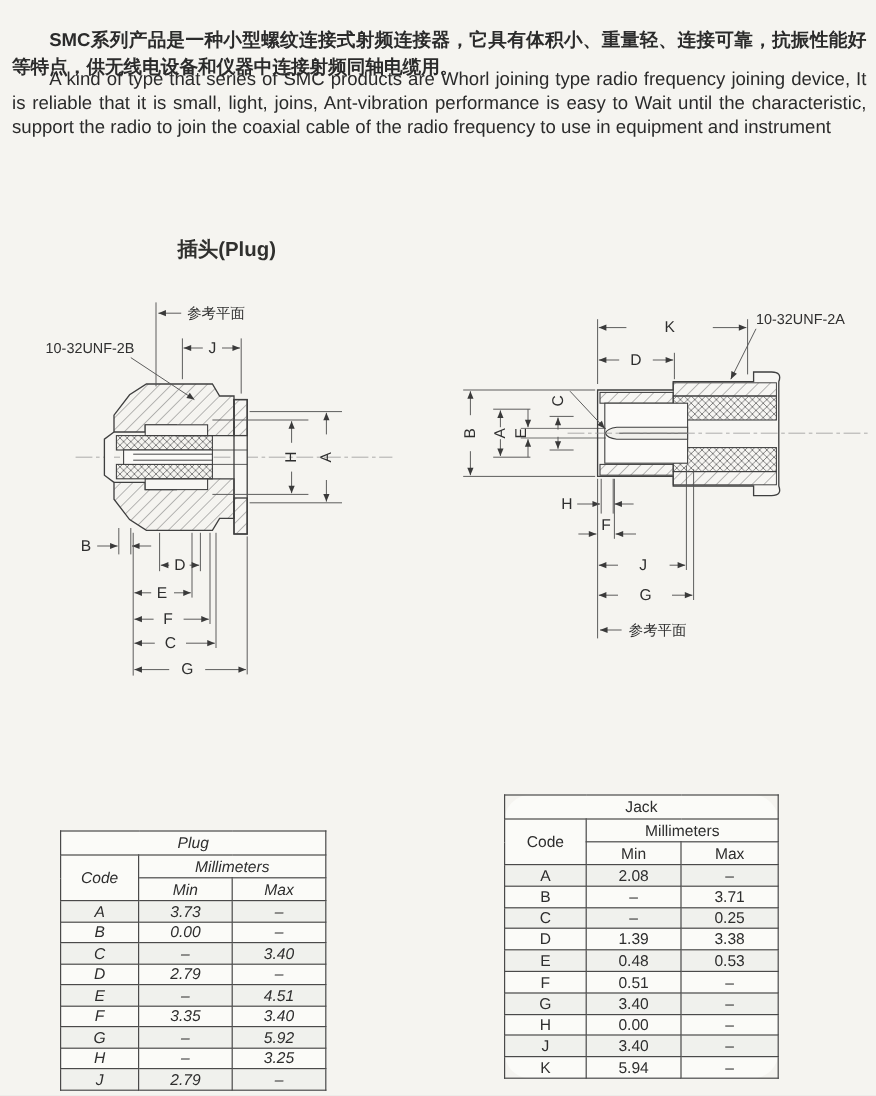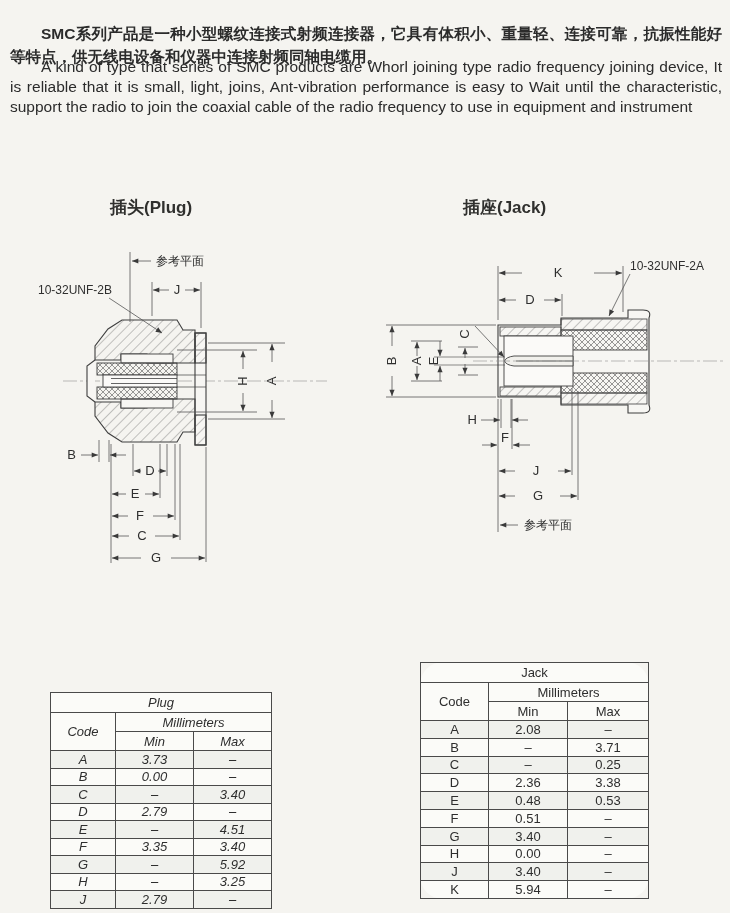--- a/index.html
+++ b/index.html
@@ -3,21 +3,21 @@
 <meta charset="utf-8">
 <style>
   html,body{margin:0;padding:0;background:#e8e7e3;}
   .page{position:relative;width:730px;height:913px;background:#f5f4f0;
         font-family:"Liberation Sans",sans-serif;color:#2b2b2b;overflow:hidden;}
   .intro{position:absolute;left:10px;width:712px;text-align:justify;text-indent:2em;}
   .intro-zh{top:6px;font-size:15.5px;line-height:23px;font-weight:600;}
   .intro-en{top:41px;font-size:15.5px;line-height:20px;font-weight:500;}
   .section-title{position:absolute;left:12px;top:144px;font-size:19px;font-weight:bold;
                  color:#47514d;letter-spacing:.5px;white-space:nowrap;}
-  .sub-heading{position:absolute;top:196px;width:120px;text-align:left;
+  .sub-heading{position:absolute;top:196px;width:120px;text-align:right;
                font-size:17px;font-weight:bold;color:#30302e;}
   .sub-heading.plug-h{left:110px;}
   .sub-heading.jack-h{left:463px;}
   svg.drawing{position:absolute;overflow:visible;}
   .plug-svg{left:25px;top:230px;width:330px;height:360px;}
   .jack-svg{left:378px;top:246px;width:352px;height:315px;}
   .dl{font-family:"Liberation Sans",sans-serif;font-size:13px;fill:#2f2f2f;}
   .dl-s{font-family:"Liberation Sans",sans-serif;font-size:12px;fill:#2f2f2f;}
   .dim-table{position:absolute;border-collapse:collapse;background:#fbfbf8;
              font-size:13px;color:#2e2e2e;table-layout:fixed;}
@@ -33,21 +33,20 @@
 </head>
 <body>
 
 <div class="page">
 
   <p class="intro intro-zh">SMC系列产品是一种小型螺纹连接式射频连接器，它具有体积小、重量轻、连接可靠，抗振性能好等特点，供无线电设备和仪器中连接射频同轴电缆用。</p>
   <p class="intro intro-en">A kind of type that series of SMC products are Whorl joining type radio frequency joining device, It is reliable that it is small, light, joins, Ant-vibration performance is easy to Wait until the characteristic, support the radio to join the coaxial cable of the radio frequency to use in equipment and instrument</p>
 
 
   <div class="sub-heading plug-h">插头(Plug)</div>
-  <div class="sub-heading jack-h">插座(Jack)</div>
 
   <svg class="drawing plug-svg" viewBox="0 0 330 360">
     <defs>
       <pattern id="pH" width="7" height="7" patternTransform="rotate(45)" patternUnits="userSpaceOnUse">
         <line x1="0" y1="0" x2="0" y2="7" stroke="#6d6d6d" stroke-width="0.8"></line>
       </pattern>
       <pattern id="pX" width="6" height="6" patternUnits="userSpaceOnUse">
         <path d="M0,0 L6,6 M6,0 L0,6" stroke="#6d6d6d" stroke-width="0.7" fill="none"></path>
       </pattern>
       <marker id="pAh" viewBox="0 0 10 10" refX="9.5" refY="5" markerWidth="9" markerHeight="7" orient="auto" markerUnits="userSpaceOnUse">
@@ -328,21 +327,21 @@
           <td>–</td>
           <td>3.71</td>
         </tr>
       <tr class="t-data">
           <td>C</td>
           <td>–</td>
           <td>0.25</td>
         </tr>
       <tr class="t-data">
           <td>D</td>
-          <td>2.36</td>
+          <td>1.39</td>
           <td>3.38</td>
         </tr>
       <tr class="t-data">
           <td>E</td>
           <td>0.48</td>
           <td>0.53</td>
         </tr>
       <tr class="t-data">
           <td>F</td>
           <td>0.51</td>

